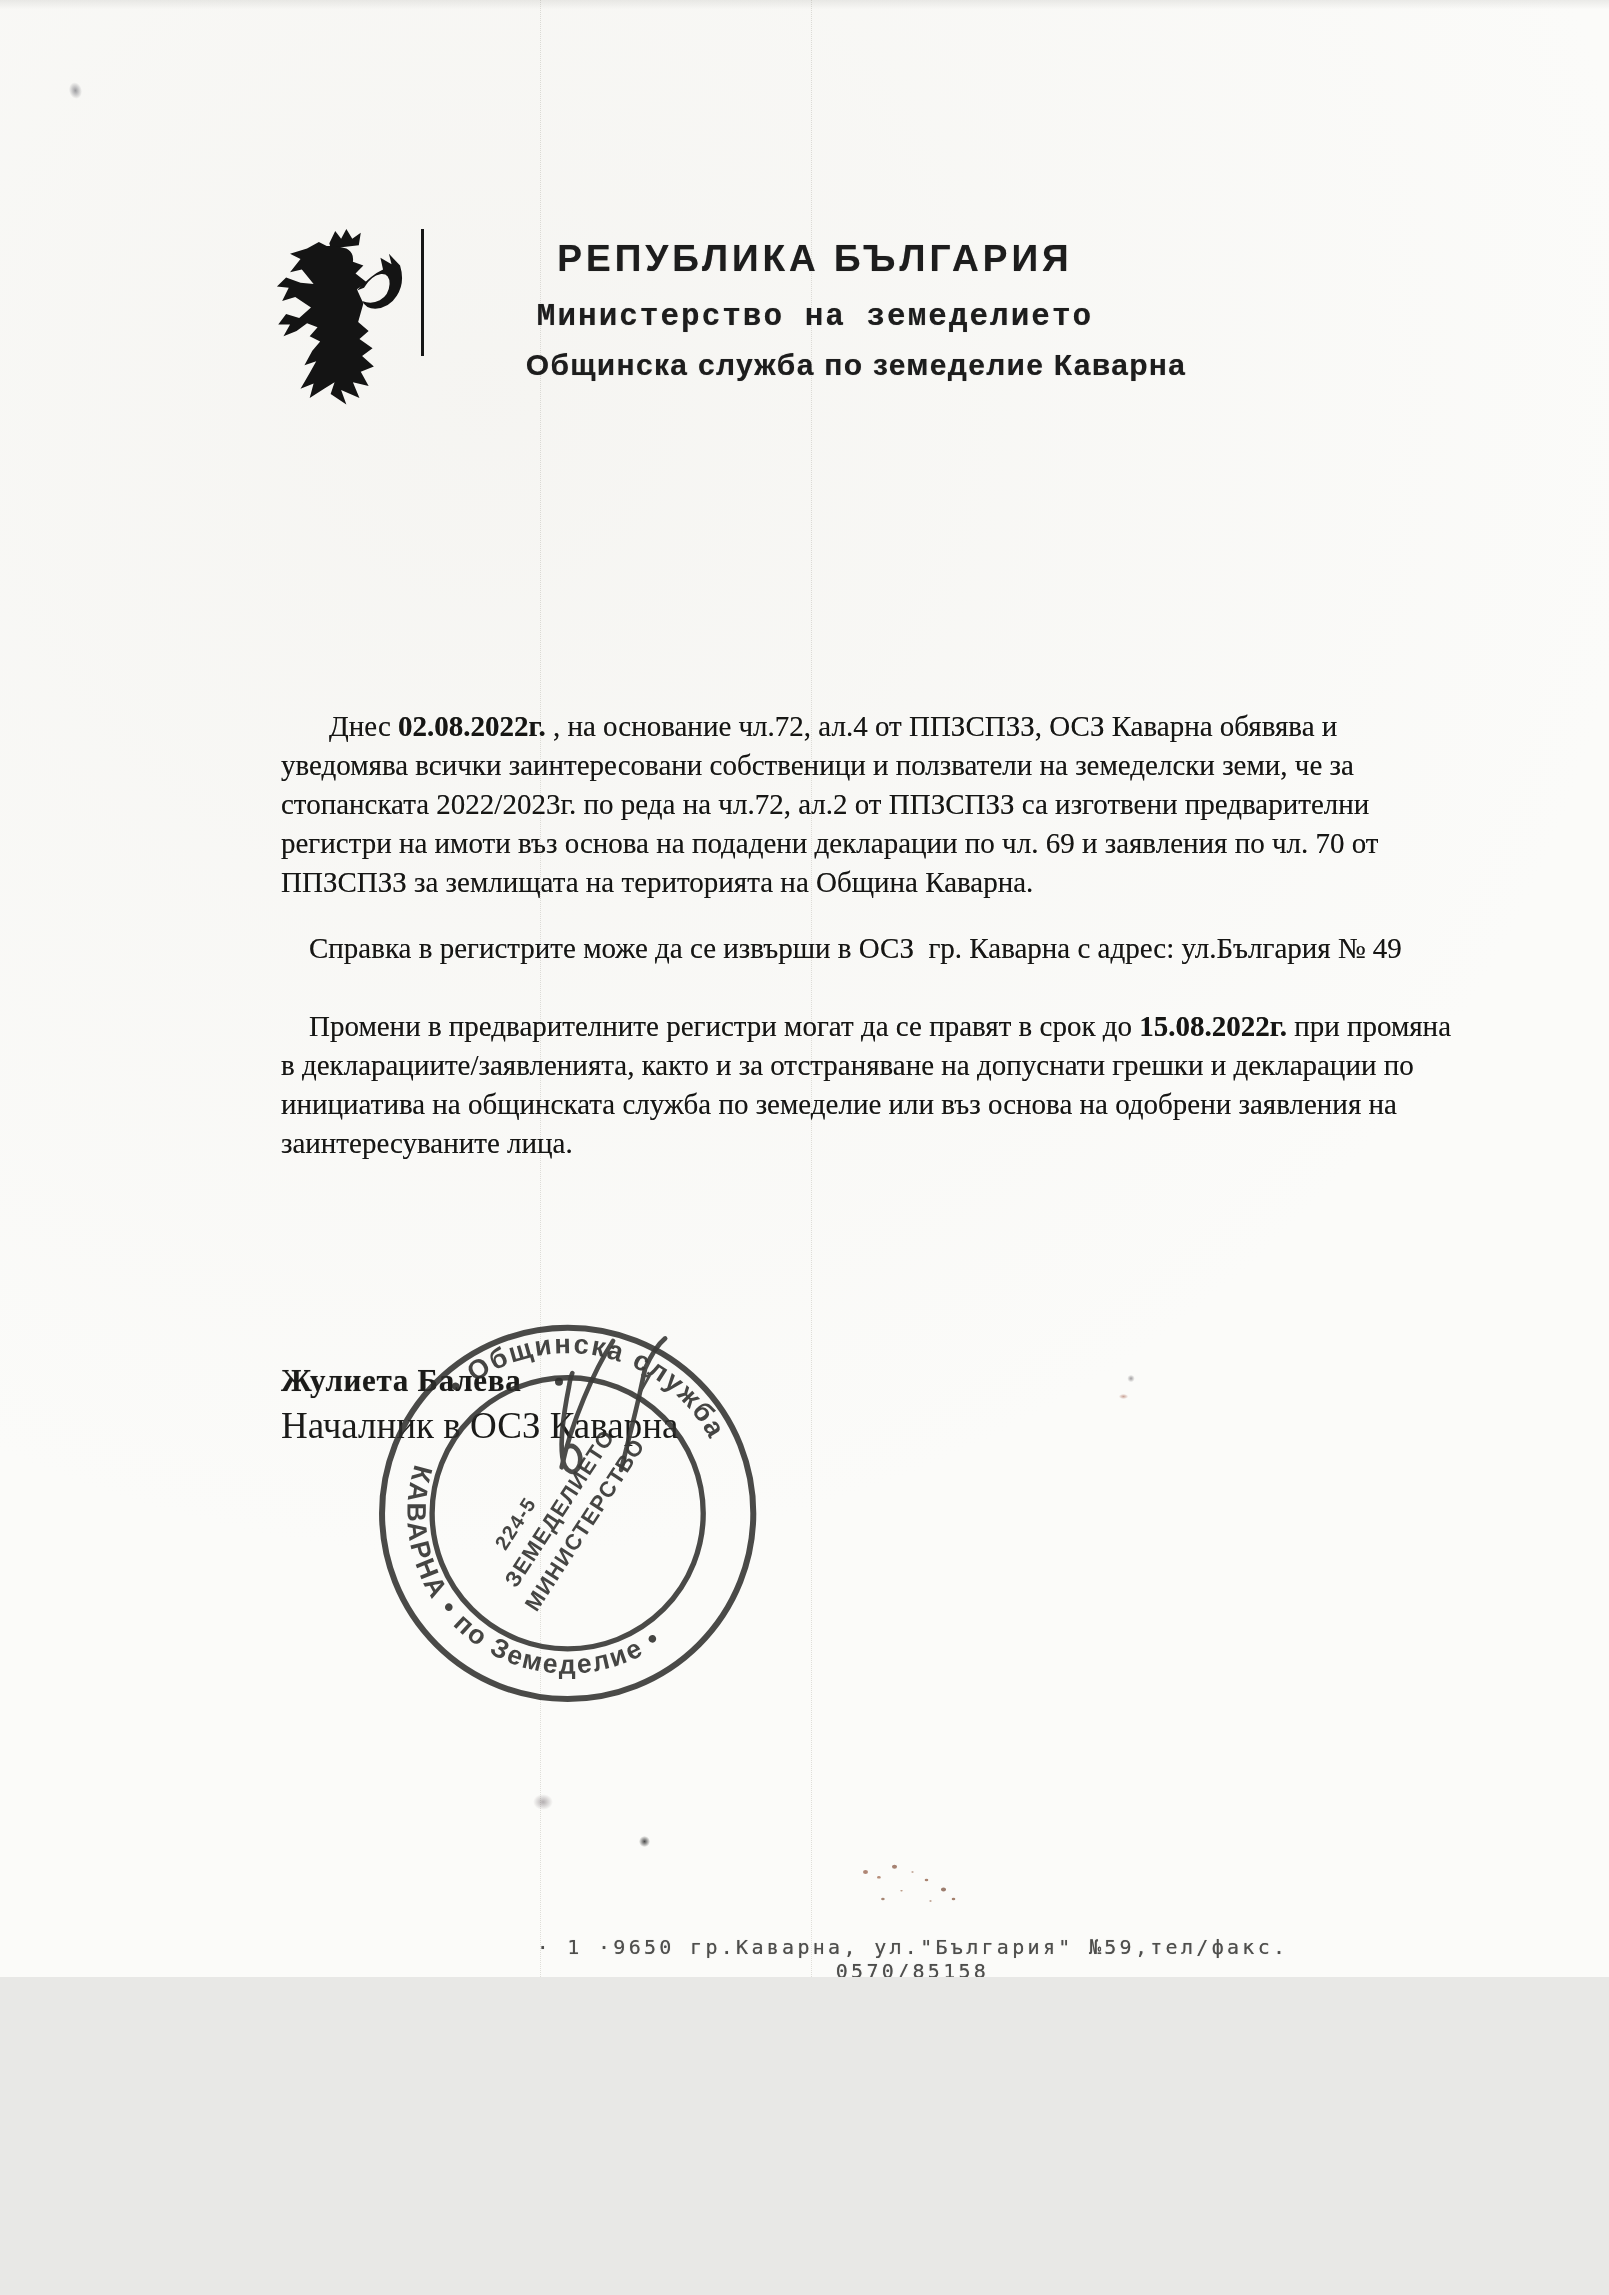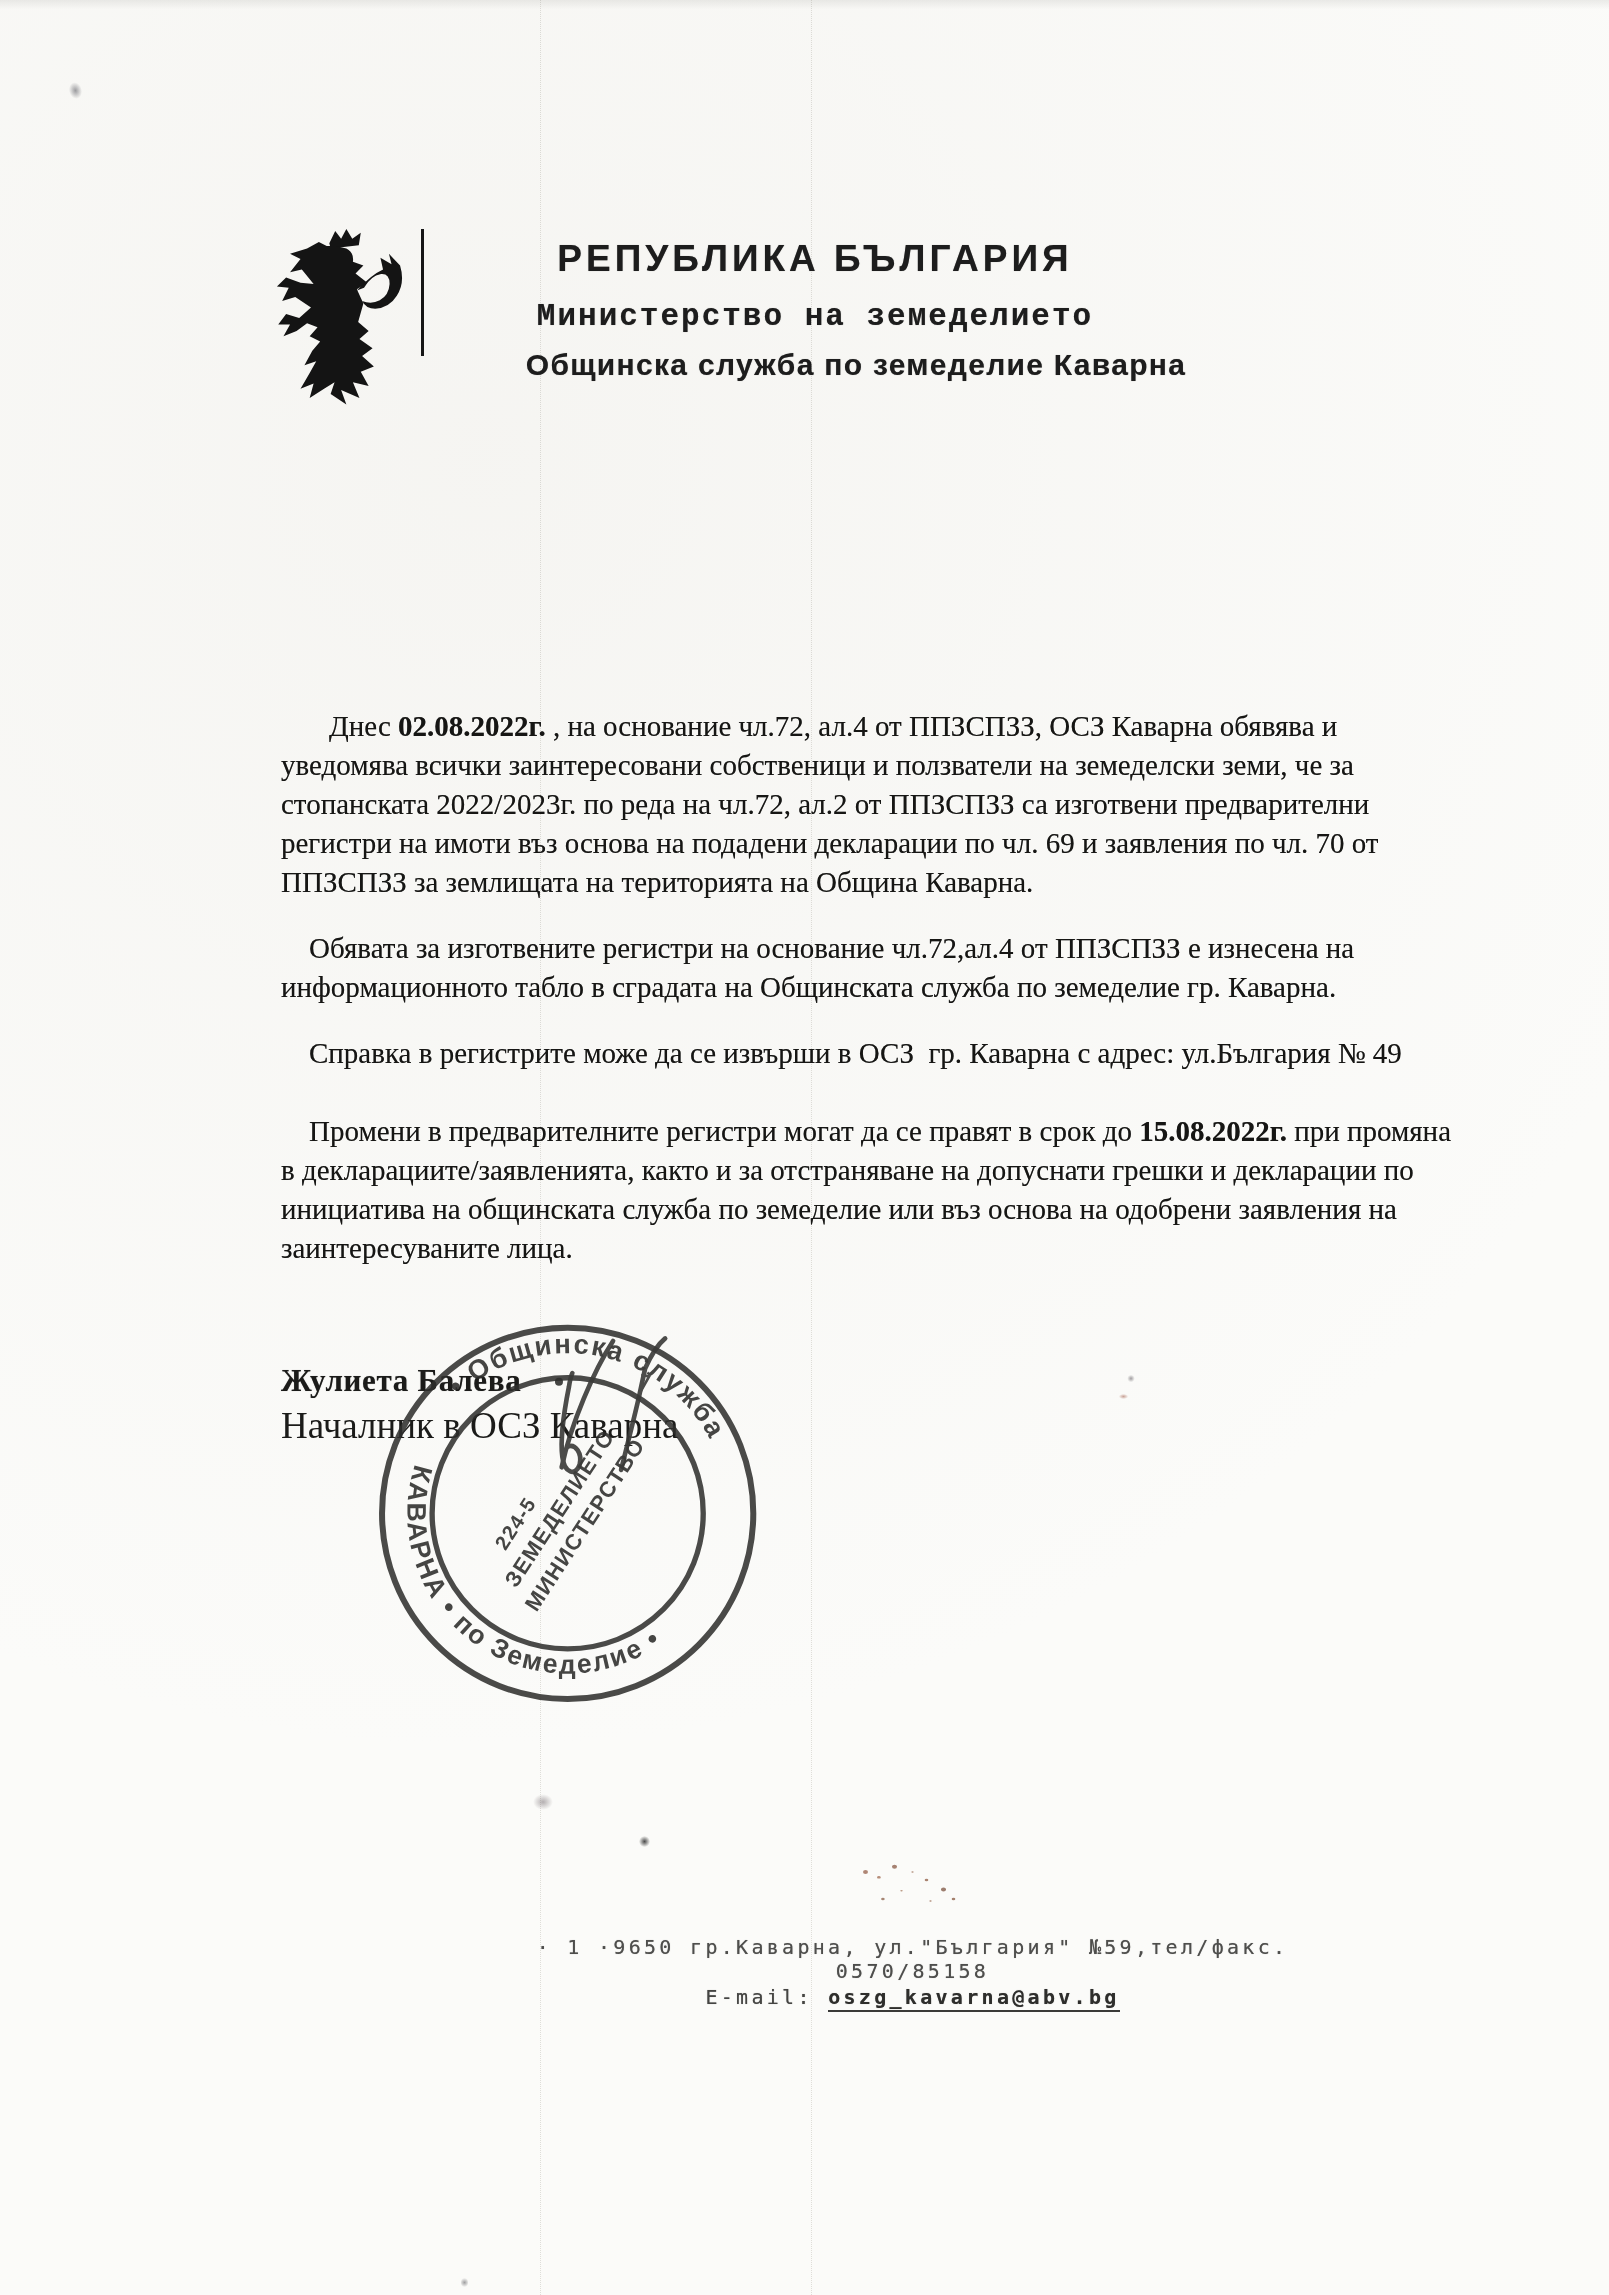--- a/index.html
+++ b/index.html
@@ -1,18 +1,18 @@
 <!DOCTYPE html>
 <html lang="bg" style="font-size:10.7px"><head>
 <meta charset="utf-8">
 <style>
   html,body{margin:0;padding:0;background:#e8e8e6;}
   .page{
     position:relative;
-    width:1610px;height:2295px;
+    width:1610px;height:1977px;
     margin:0 auto;
     background:
       linear-gradient(180deg, rgba(190,190,186,0.28) 0px, rgba(190,190,186,0.0) 9.4px),
       radial-gradient(circle at 30% 20%, rgba(235,233,228,0.35), rgba(255,255,255,0) 60%),
       #fbfbf9;
     overflow:hidden;
     font-family:"Liberation Serif", serif;
     color:#1a1a18;
   }
   
@@ -158,21 +158,20 @@
 
   <div class="hdr">
     <div class="hdr-line1">РЕПУБЛИКА БЪЛГАРИЯ</div>
     <div class="hdr-line2">Министерство на земеделието</div>
     <div class="hdr-line4">Общинска служба по земеделие Каварна</div>
   </div>
 
 
   <div class="body-text">
     <p class="p-first"><span>Днес </span><span class="b">02.08.2022г.</span><span> , на основание чл.72, ал.4 от ППЗСПЗЗ, ОСЗ Каварна обявява и уведомява всички заинтересовани собственици и ползватели на земеделски земи, че за стопанската 2022/2023г. по реда на чл.72, ал.2 от ППЗСПЗЗ са изготвени предварителни регистри на имоти въз основа на подадени декларации по чл. 69 и заявления по чл. 70 от ППЗСПЗЗ за землищата на територията на Община Каварна.</span></p>
-    <p class="p-std">Обявата за изготвените регистри на основание чл.72,ал.4 от ППЗСПЗЗ е изнесена на информационното табло в сградата на Общинската служба по земеделие гр. Каварна.</p>
     <p class="p-std p-gap">Справка в регистрите може да се извърши в ОСЗ  гр. Каварна с адрес: ул.България № 49</p>
     <p class="p-std"><span>Промени в предварителните регистри могат да се правят в срок до </span><span class="b">15.08.2022г.</span><span> при промяна в декларациите/заявленията, както и за отстраняване на допуснати грешки и декларации по инициатива на общинската служба по земеделие или въз основа на одобрени заявления на заинтересуваните лица.</span></p>
   </div>
 
   <div class="sig">
     <div class="sig-name">Жулиета Балева</div>
     <div class="sig-pos">Началник в ОСЗ Каварна</div>
   </div>
 
   <svg class="stamp" viewBox="0 0 614 620" aria-hidden="true">

